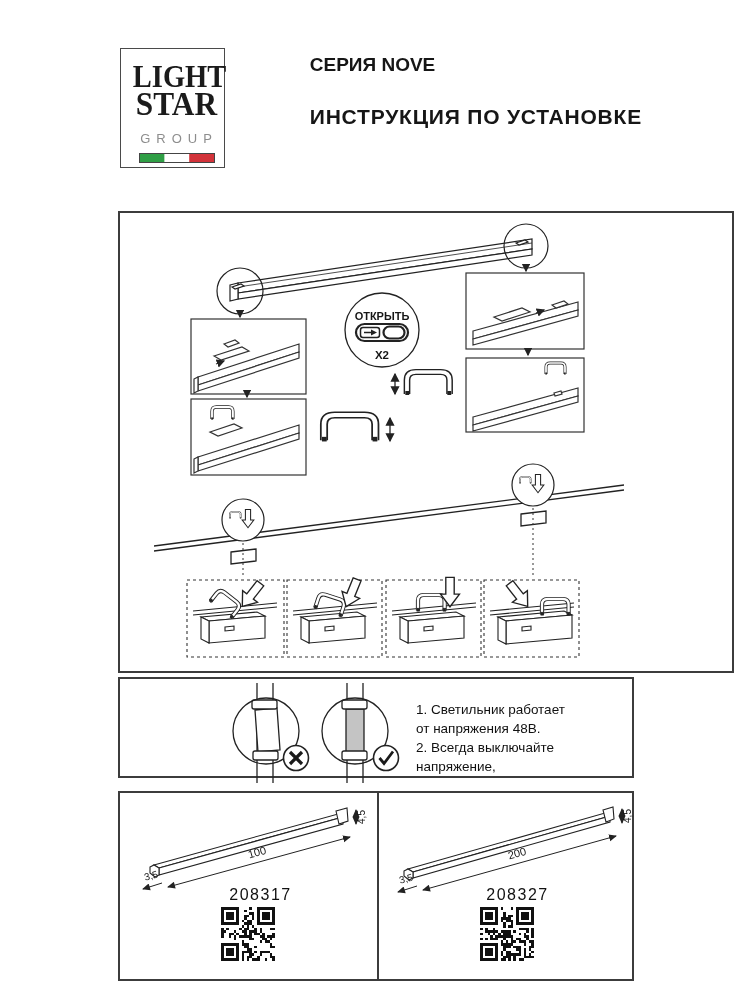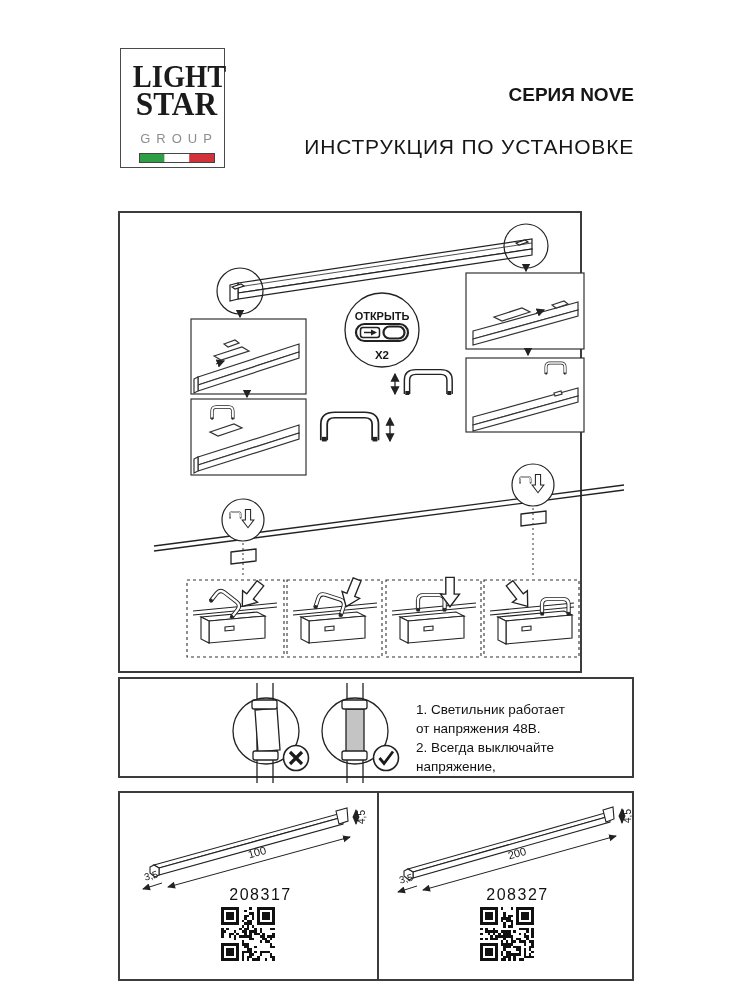--- a/index.html
+++ b/index.html
@@ -19,31 +19,31 @@
     line-height:0.88;letter-spacing:0px;
   }
   .logo-word.l1{font-size:31px;transform:scaleX(.92);}
   .logo-word.l2{font-size:33px;transform:scaleX(.95);}
   .logo-group{
     font-size:13px;color:#8d8d8d;letter-spacing:6px;margin-top:12px;margin-left:5px;
     font-weight:400;
   }
   .logo-flag{margin:7px auto 0 auto;display:block;}
   .header-text{
-    right:118px;top:54px;text-align:right;margin-top:30px;
+    right:110px;top:54px;
   }
   .hdr-series{font-size:19px;font-weight:700;}
   .hdr-articles{font-size:18px;font-weight:700;margin-top:7px;}
-  .hdr-title{font-size:21px;font-weight:400;letter-spacing:.8px;margin-top:28px;line-height:26px;}
+  .hdr-title{font-size:21px;font-weight:700;letter-spacing:.8px;margin-top:28px;line-height:26px;}
   .hdr-title2{font-size:21px;font-weight:700;letter-spacing:.4px;line-height:26px;}
   
   .frame{
     border:2px solid #3c3c3c;background:#fff;box-sizing:border-box;
   }
-  .main-frame{left:118px;top:211px;width:464px;height:462px;}
+  .main-frame{left:118px;top:211px;width:616px;height:462px;}
   .notes-frame{left:118px;top:677px;width:516px;height:101px;}
   .bottom-frame{left:118px;top:791px;width:516px;height:190px;}
   .bottom-divider{
     position:absolute;left:257px;top:0;width:2px;height:100%;background:#3c3c3c;
   }
   .notes-text{
     position:absolute;left:296px;top:21px;width:215px;
     font-size:13.5px;line-height:19px;color:#111;
   }
   .product-code{

